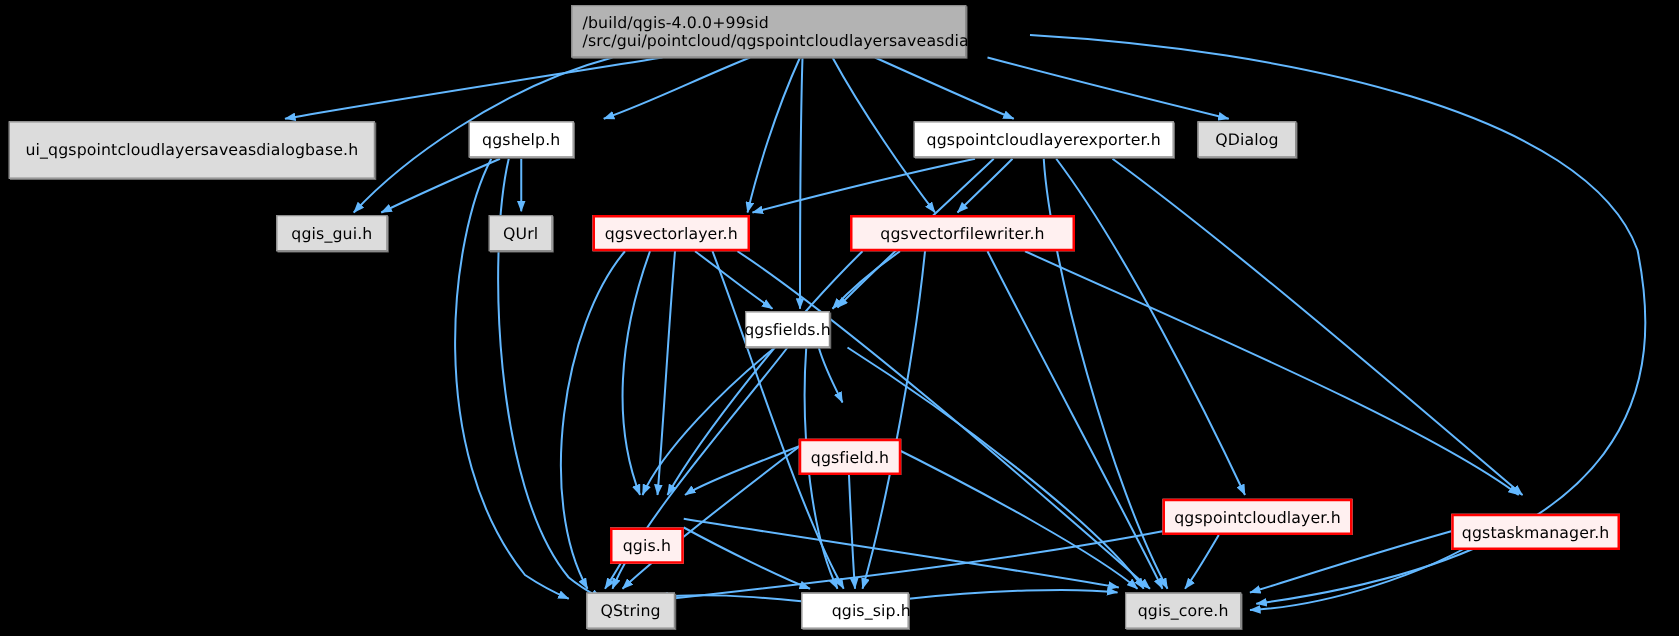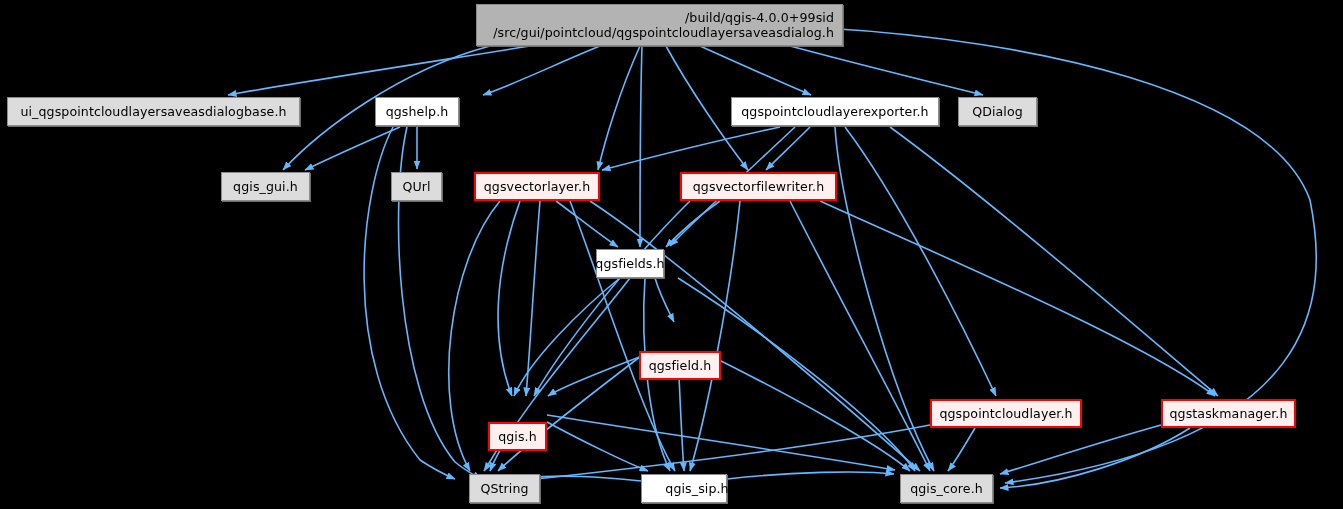--- a/index.html
+++ b/index.html
@@ -114,31 +114,31 @@
         <path d="M 547,415 C 640,430 810,455 895,470" fill="none" stroke="#63b8ff" stroke-width="1.6" marker-end="url(#arrowhead)"></path>
         <path d="M 975,428 C 965,445 955,462 948,471" fill="none" stroke="#63b8ff" stroke-width="1.6" marker-end="url(#arrowhead)"></path>
         <path d="M 930,425 C 800,450 620,470 527,480" fill="none" stroke="#63b8ff" stroke-width="1.6" marker-end="url(#arrowhead)"></path>
         <path d="M 1161,425 C 1090,445 1030,465 1000,474" fill="none" stroke="#63b8ff" stroke-width="1.6" marker-end="url(#arrowhead)"></path>
         <path d="M 1190,428 C 1140,460 1060,485 1000,488" fill="none" stroke="#63b8ff" stroke-width="1.6" marker-end="url(#arrowhead)"></path>
         <path d="M 641,481 C 600,477 560,474 526,478" fill="none" stroke="#63b8ff" stroke-width="1.6" marker-end="url(#arrowhead)"></path>
         <path d="M 727,479 C 790,472 860,470 894,474" fill="none" stroke="#63b8ff" stroke-width="1.6" marker-end="url(#arrowhead)"></path>
       </g>
   </svg>
   <div id="nodes-layer">
-      <div class="node node-root" style="left: 476px; top: 4px; width: 367px; height: 42px; align-items: flex-end;"><span class="line">/build/qgis-4.0.0+99sid</span><span class="line">/src/gui/pointcloud/qgspointcloudlayersaveasdialog.h</span></div>
-      <div class="node node-gray" style="left: 7px; top: 97px; width: 293px; height: 29px;"><span>ui_qgspointcloudlayersaveasdialogbase.h</span></div>
+      <div class="node node-root" style="left: 457px; top: 4px; width: 316px; height: 42px;"><span class="line">/build/qgis-4.0.0+99sid</span><span class="line">/src/gui/pointcloud/qgspointcloudlayersaveasdialog.h</span></div>
+      <div class="node node-gray" style="left: 7px; top: 97px; width: 293px; height: 46px;"><span>ui_qgspointcloudlayersaveasdialogbase.h</span></div>
       <div class="node node-white" style="left: 375px; top: 97px; width: 84px; height: 29px;"><span>qgshelp.h</span></div>
       <div class="node node-white" style="left: 731px; top: 97px; width: 208px; height: 29px;"><span>qgspointcloudlayerexporter.h</span></div>
       <div class="node node-gray" style="left: 958px; top: 97px; width: 79px; height: 29px;"><span>QDialog</span></div>
       <div class="node node-gray" style="left: 221px; top: 172px; width: 89px; height: 29px;"><span>qgis_gui.h</span></div>
       <div class="node node-gray" style="left: 391px; top: 172px; width: 51px; height: 29px;"><span>QUrl</span></div>
       <div class="node node-red" style="left: 474px; top: 172px; width: 126px; height: 29px;"><span>qgsvectorlayer.h</span></div>
-      <div class="node node-red" style="left: 680px; top: 172px; width: 157px; height: 29px;"><span>qgsvectorfilewriter.h</span></div>
+      <div class="node node-red" style="left: 680px; top: 172px; width: 180px; height: 29px;"><span>qgsvectorfilewriter.h</span></div>
       <div class="node node-white" style="left: 596px; top: 249px; width: 68px; height: 29px;"><span>qgsfields.h</span></div>
       <div class="node node-red" style="left: 639px; top: 324px; width: 82px; height: 29px; margin-top: 27px;"><span>qgsfield.h</span></div>
       <div class="node node-red" style="left: 488px; top: 399px; width: 59px; height: 29px; margin-top: 23px;"><span>qgis.h</span></div>
       <div class="node node-red" style="left: 930px; top: 399px; width: 152px; height: 29px;"><span>qgspointcloudlayer.h</span></div>
-      <div class="node node-red" style="left: 1161px; top: 399px; width: 135px; height: 29px;"><span>qgstaskmanager.h</span></div>
+      <div class="node node-red" style="left: 1161px; top: 411px; width: 135px; height: 29px;"><span>qgstaskmanager.h</span></div>
       <div class="node node-gray" style="left: 447px; top: 474px; width: 71px; height: 29px; margin-left: 22px;"><span>QString</span></div>
       <div class="node node-white" style="left: 641px; top: 474px; width: 86px; height: 29px; padding-left: 26px;"><span>qgis_sip.h</span></div>
       <div class="node node-gray" style="left: 900px; top: 474px; width: 93px; height: 29px;"><span>qgis_core.h</span></div>
     </div>
 </div>
 
 </body></html>

